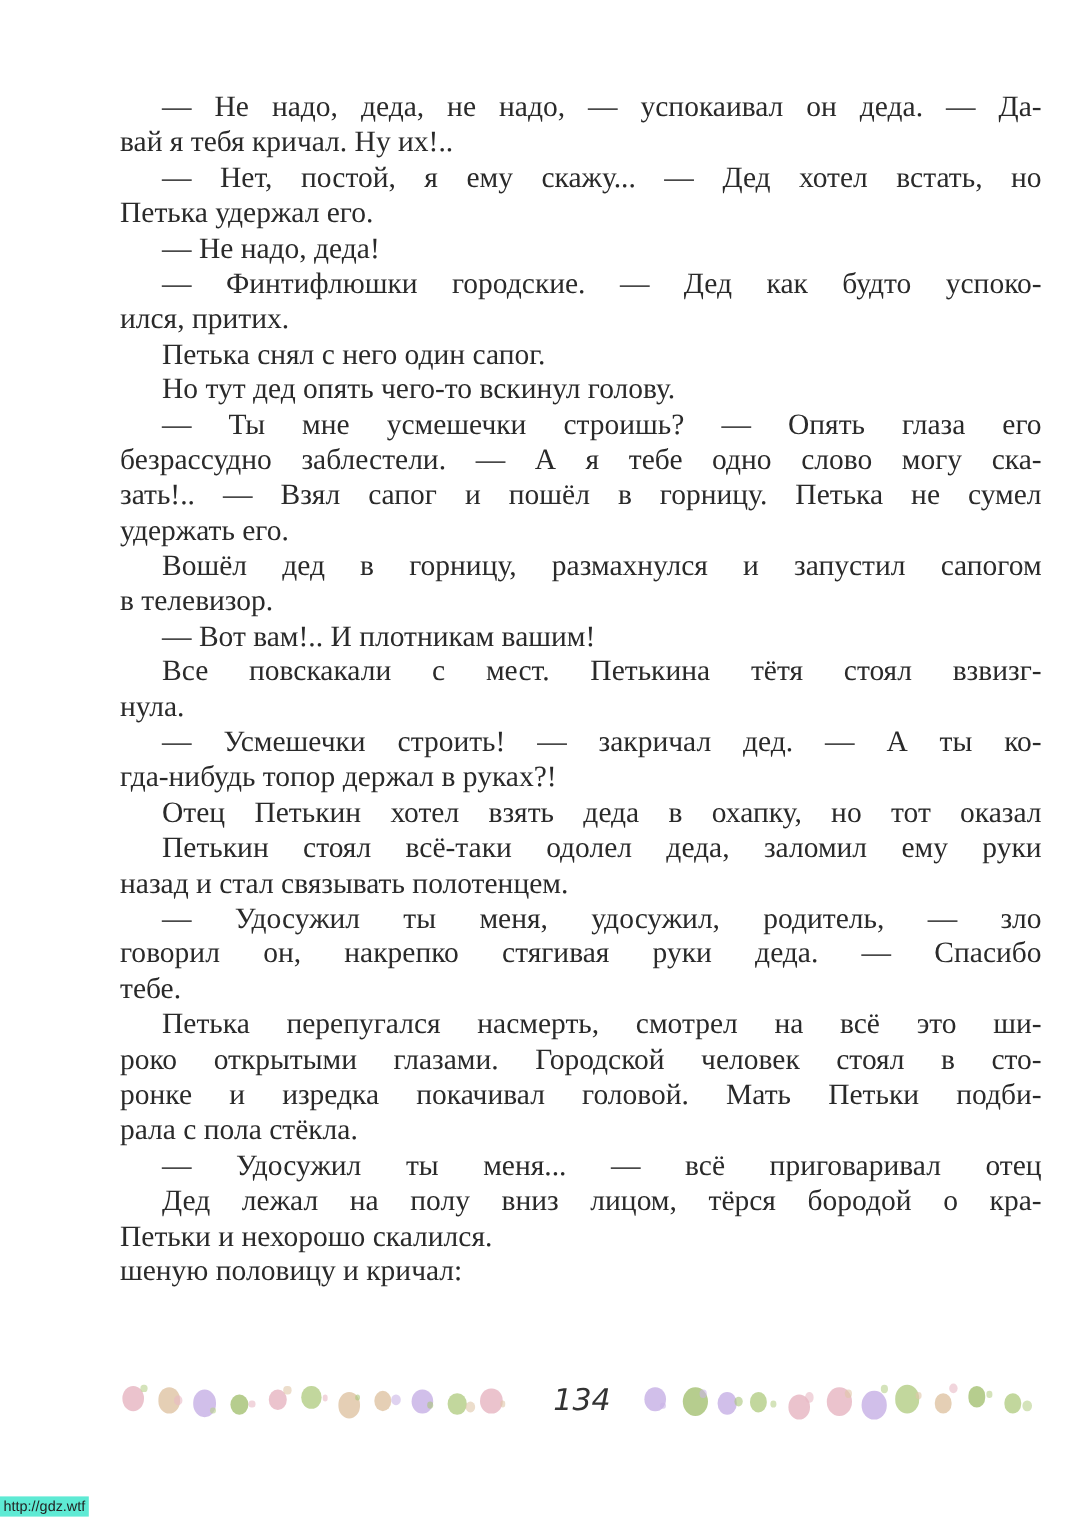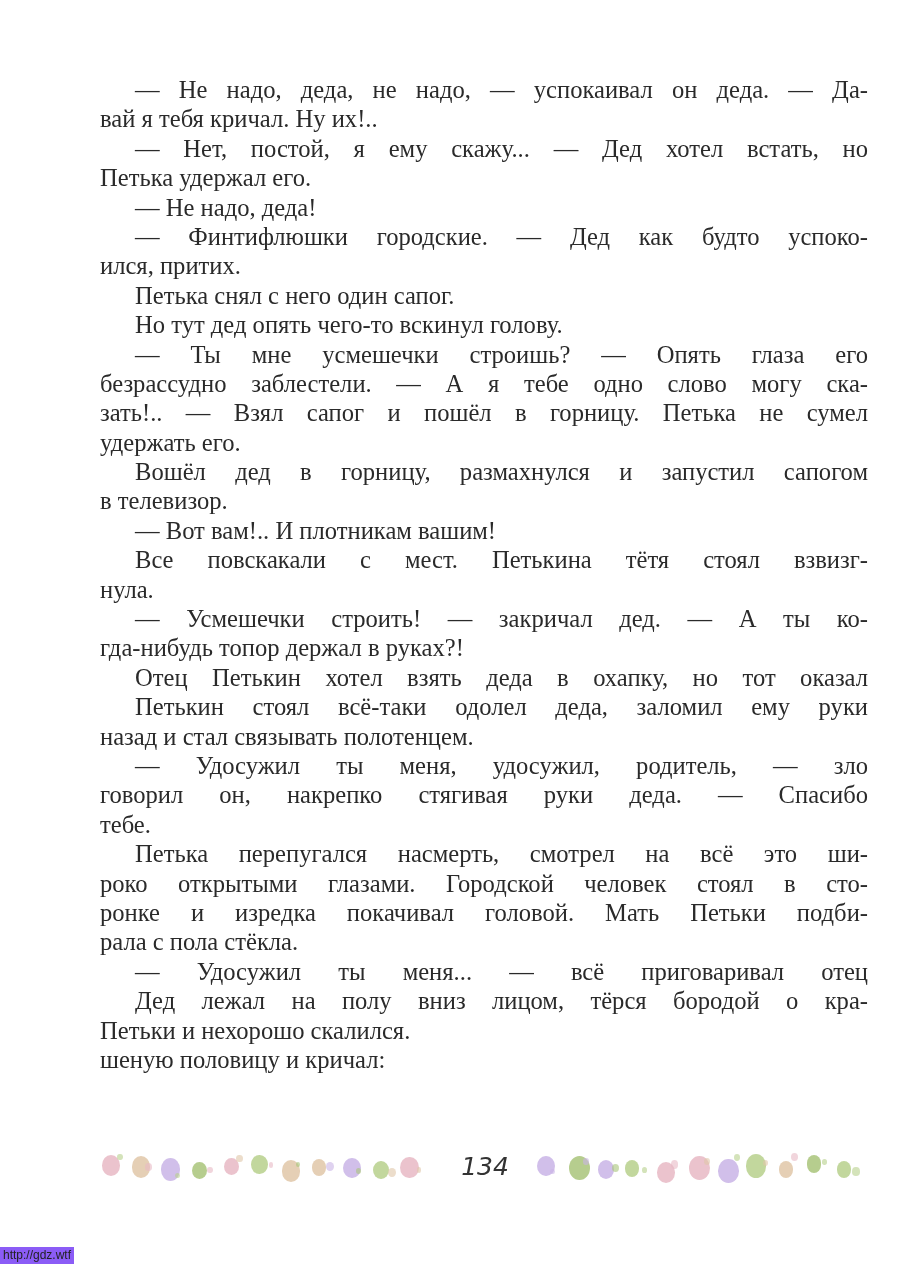--- a/index.html
+++ b/index.html
@@ -18,21 +18,21 @@
     position: absolute; left: 100px; top: 1146px; width: 770px; height: 40px;
     display: flex; align-items: center; justify-content: space-between;
   }
   .orn { width: 335px; height: 36px; position: relative; }
   .orn span { position: absolute; border-radius: 50%; }
   .page-number {
     font-family: "DejaVu Sans", sans-serif; font-style: italic; font-size: 25px; color: #333;
     width: 80px; text-align: center;
   }
   .watermark {
-    position: absolute; left: 0; top: 1247px; background: #8b5cf6; color: #222;
+    position: absolute; left: 0; top: 1247px; background: #5eead4; color: #222;
     font-family: "Liberation Sans", sans-serif; font-size: 12px; padding: 1px 3px; line-height: 15px;
   }
 </style>
 </head>
 <body>
 
 <div class="page-text" id="page-text">
     <div class="line indent justify">— Не надо, деда, не надо, — успокаивал он деда. — Да-</div>
     <div class="line">вай я тебя кричал. Ну их!..</div>
     <div class="line indent justify">— Нет, постой, я ему скажу... — Дед хотел встать, но</div>

